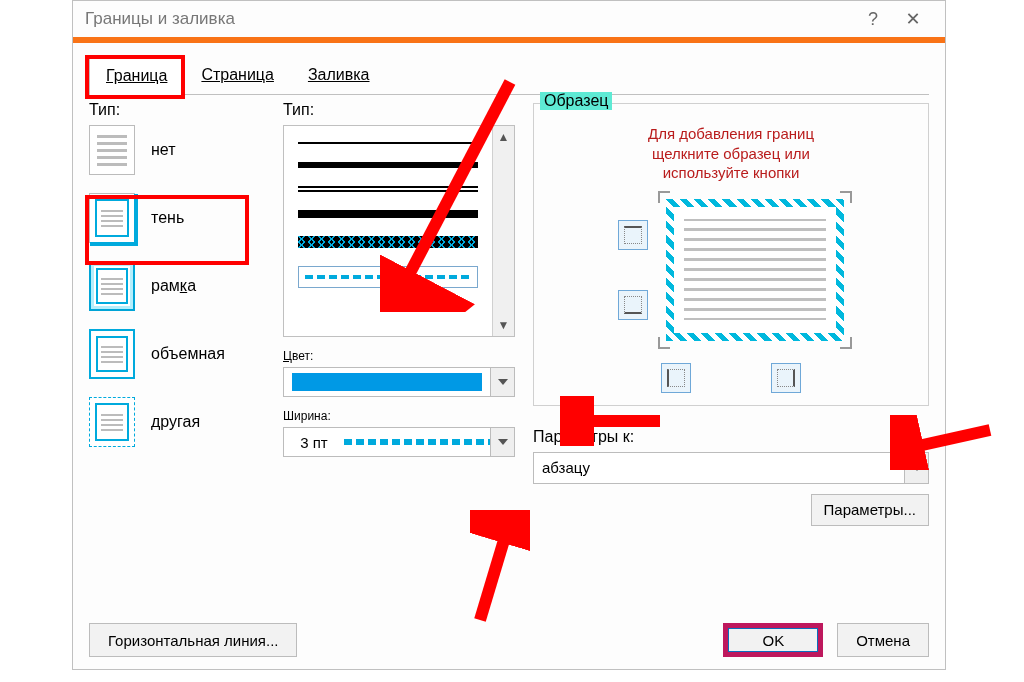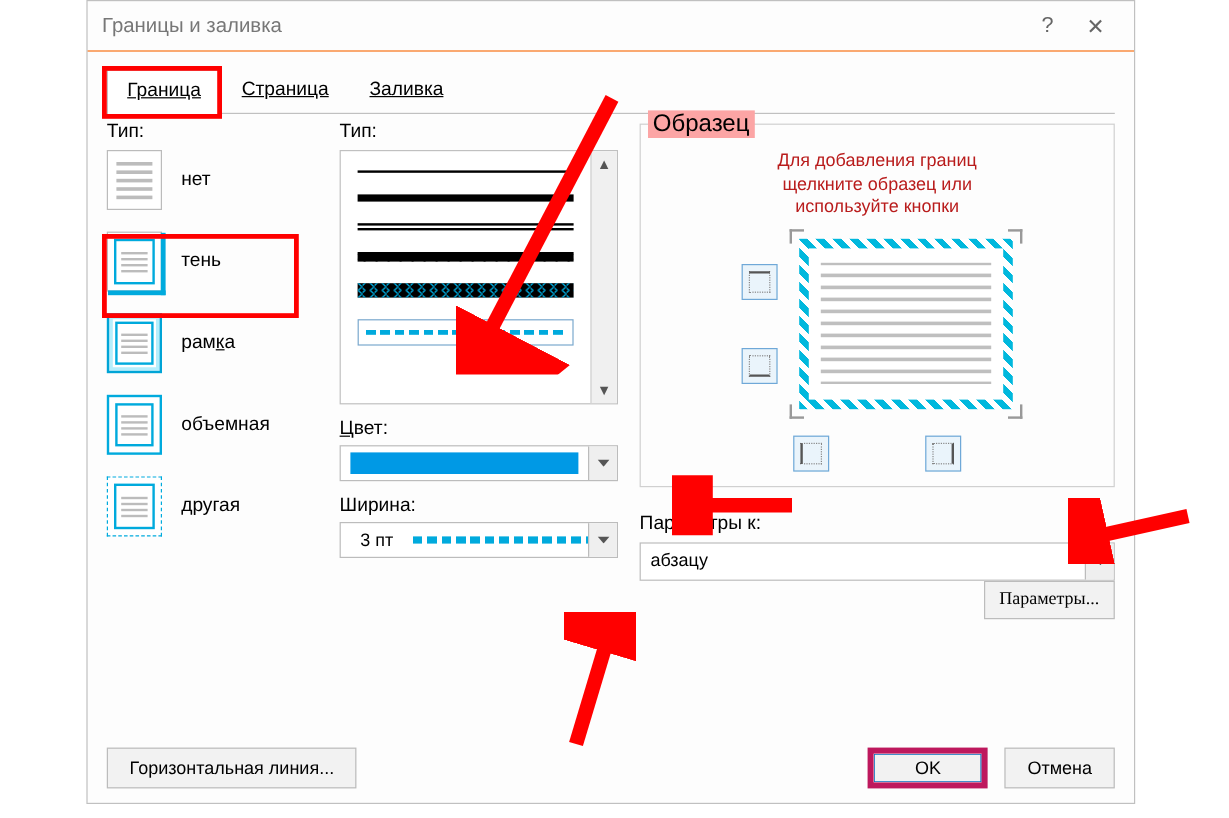--- a/index.html
+++ b/index.html
@@ -22,21 +22,21 @@
     width: 874px;
     height: 670px;
     background: #fdfdfd;
     border: 1px solid #c0c0c0;
   }
   .titlebar {
     height: 42px;
     display: flex;
     align-items: center;
     padding: 0 12px;
-    border-bottom: 1px solid #f97316;
+    border-bottom: 6px solid #f97316;
     color: #777;
     font-size: 17px;
   }
   .titlebar .title { flex: 1; }
   .titlebar .help, .titlebar .close {
     width: 40px; text-align: center; font-size: 18px; color: #666;
   }
   .tabs {
     display: flex;
     padding: 14px 16px 0 16px;
@@ -161,21 +161,21 @@
   }
   .style-scroll {
     width: 22px;
     border-left: 1px solid #d0d0d0;
     background: #f0f0f0;
     display: flex; flex-direction: column; justify-content: space-between;
     align-items: center;
     padding: 4px 0;
     color: #555; font-size: 12px;
   }
-  .field-label { margin-top: 12px; margin-bottom: 4px; font-size: 16px; }
+  .field-label { margin-top: 12px; margin-bottom: 4px; font-size: 12px; }
   .dropdown {
     height: 30px;
     border: 1px solid #bcbcbc;
     display: flex; align-items: center;
     background: #fff;
   }
   .dropdown .dd-body { flex: 1; padding: 0 8px; height: 100%; display: flex; align-items: center; }
   .dropdown .dd-btn {
     width: 24px; height: 100%;
     border-left: 1px solid #bcbcbc;
@@ -193,23 +193,23 @@
 
   .fieldset {
     border: 1px solid #d0d0d0;
     margin-top: 2px;
     position: relative;
     padding: 16px 12px 12px 12px;
   }
   .fieldset .legend {
     position: absolute;
     top: -12px; left: 6px;
-    background: #fca5a5;
+    background: #5eead4;
     padding: 0 4px;
-    font-size: 20px;
+    font-size: 16px;
   }
   .preview-hint {
     text-align: center;
     font-size: 15px;
     color: #b91c1c;
     margin: 4px 0 16px 0;
     line-height: 1.3;
   }
   .preview-area {
     display: flex;
@@ -256,26 +256,25 @@
   .ct-bl { left: -8px; bottom: -8px; border-left: 2px solid #999; border-bottom: 2px solid #999; }
   .ct-br { right: -8px; bottom: -8px; border-right: 2px solid #999; border-bottom: 2px solid #999; }
   .edge-btns-h {
     display: flex; justify-content: center; gap: 80px; margin-top: 22px;
   }
 
   .apply-row { margin-top: 22px; }
   .apply-dd { height: 32px; }
   .params-btn {
     align-self: flex-end;
-    margin-top: 0;
+    margin-top: 10px;
     height: 32px; padding: 0 12px;
     border: 1px solid #bcbcbc;
     background: #f2f2f2;
     font-size: 15px;
-    font-family: Liberation Serif, serif;
   }
 
   .bottom-bar {
     position: absolute;
     left: 16px; right: 16px; bottom: 12px;
     display: flex; align-items: flex-start;
   }
   .btn {
     height: 34px;
     padding: 0 18px;

